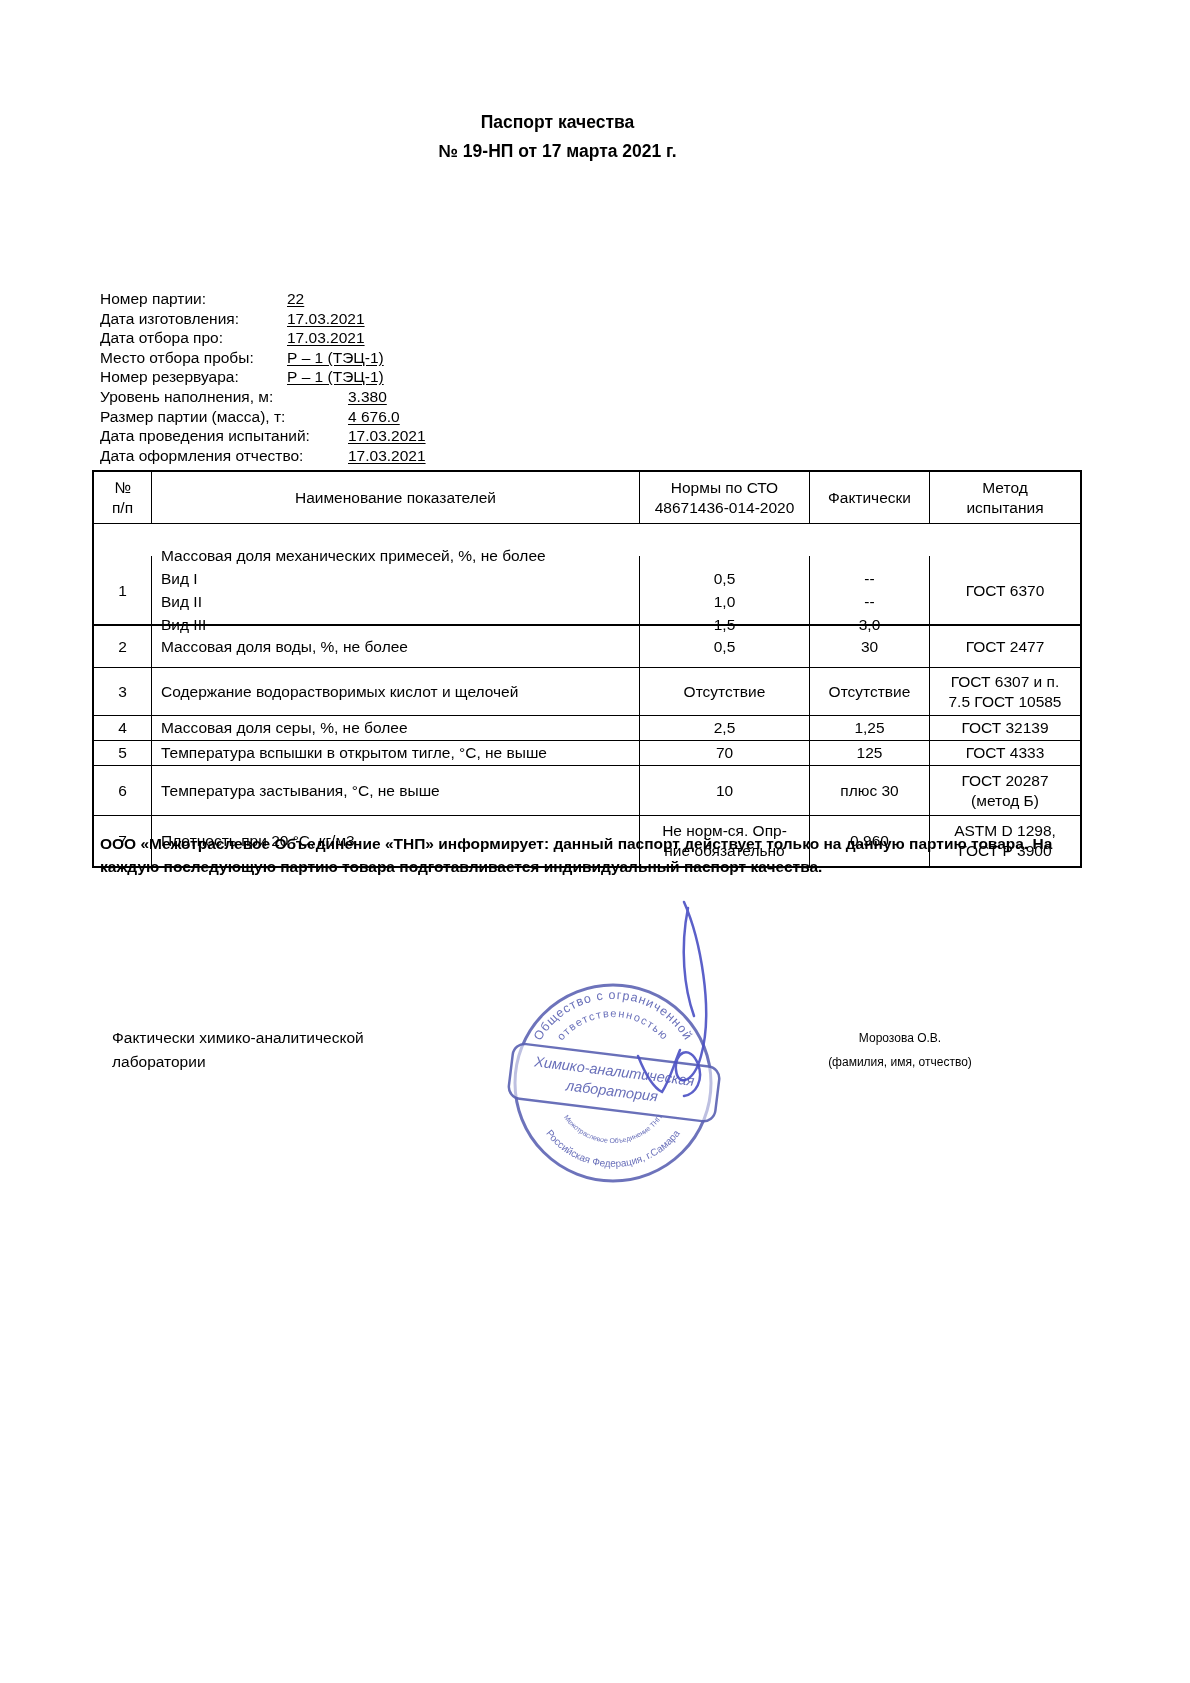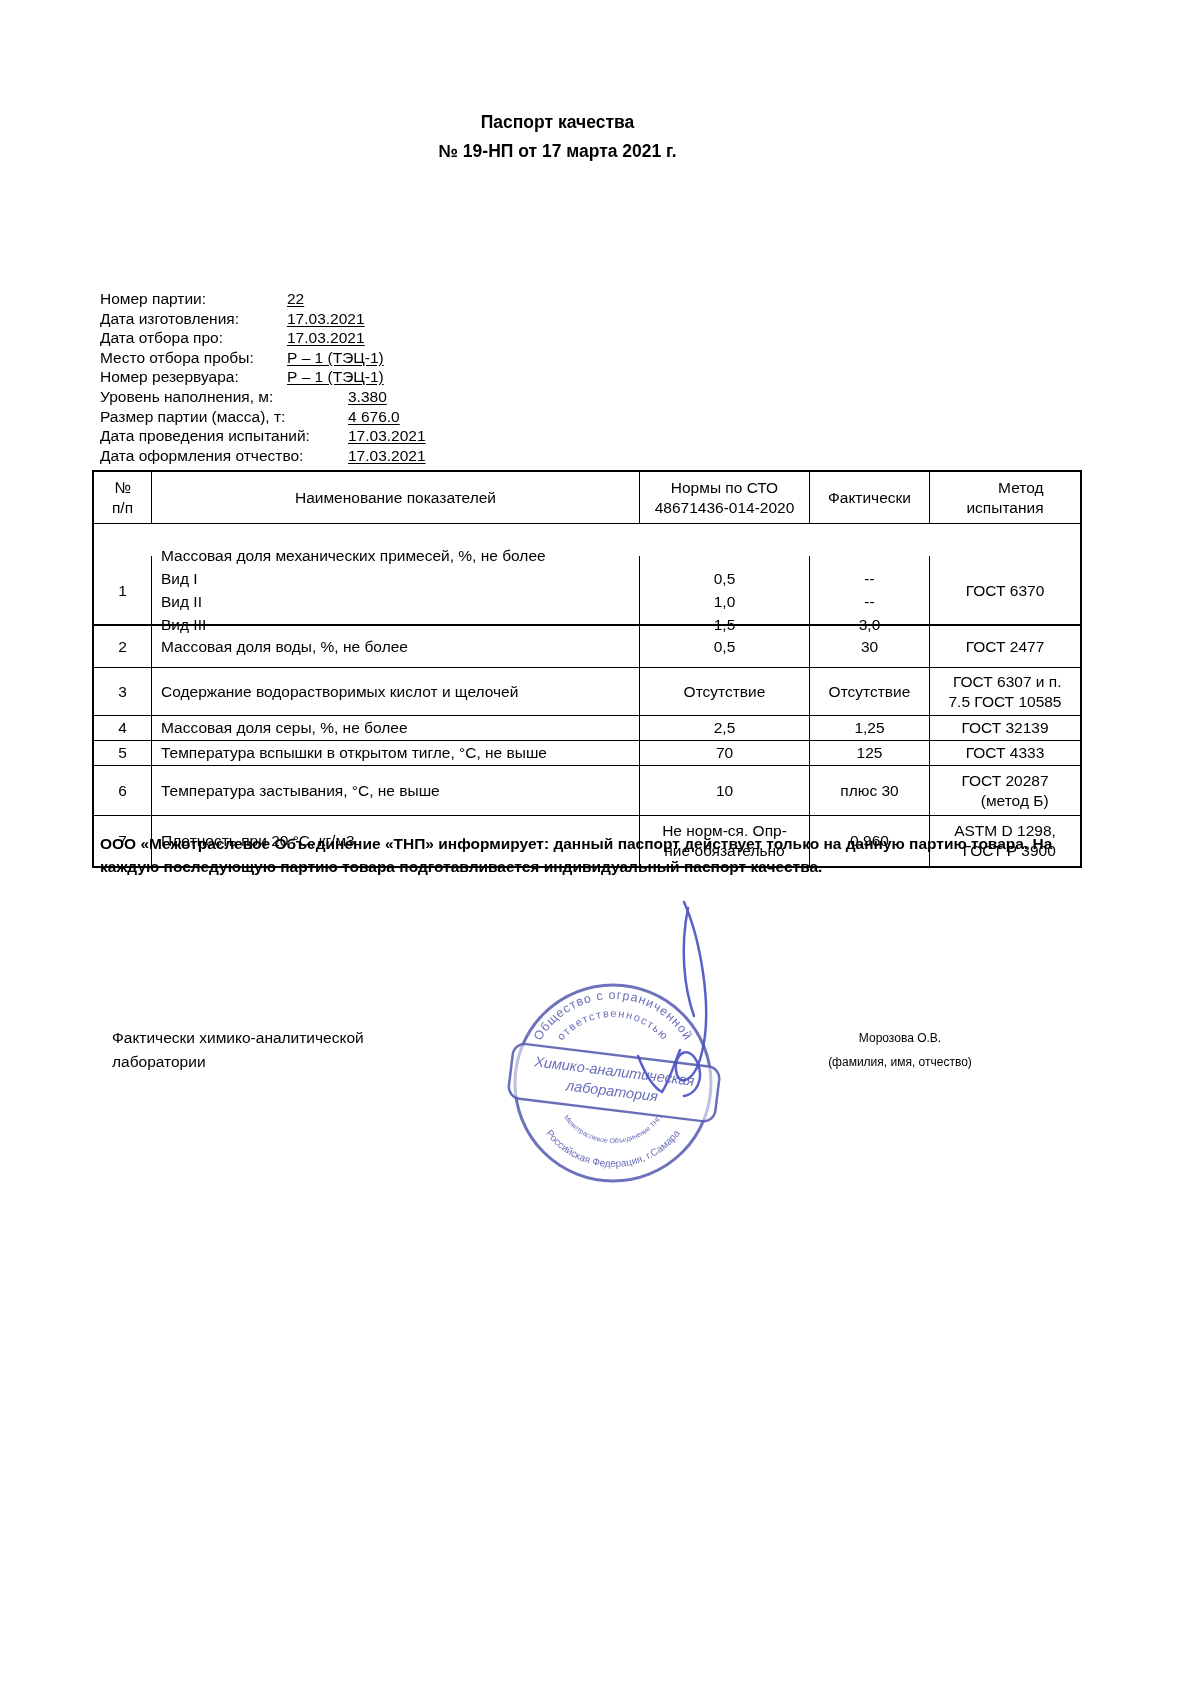--- a/index.html
+++ b/index.html
@@ -33,21 +33,21 @@
     border:2.5px solid #000;
     font-size:15.5px;line-height:20px;
   }
   .cell{
     border-right:1.5px solid #000;
     border-bottom:1.2px solid #000;
     display:flex;align-items:center;justify-content:center;
     text-align:center;white-space:pre-line;
     padding:1px 4px;box-sizing:border-box;
   }
-  .cell.last-col{border-right:none;text-align:right;}
+  .cell.last-col{border-right:none;}
   .cell.last-row{border-bottom:none;}
   .cell.name{justify-content:flex-start;text-align:left;padding-left:9px;}
   .cell.thick-bottom{border-bottom:2.5px solid #000;margin-top:32px;}
   .cell.row1{line-height:23px;}
   .cell.row1.name{align-items:center;}
   .hdr{font-weight:normal;}
   
   .note{
     position:absolute;left:100px;top:832px;width:995px;
     font-size:15.5px;font-weight:bold;line-height:23px;

